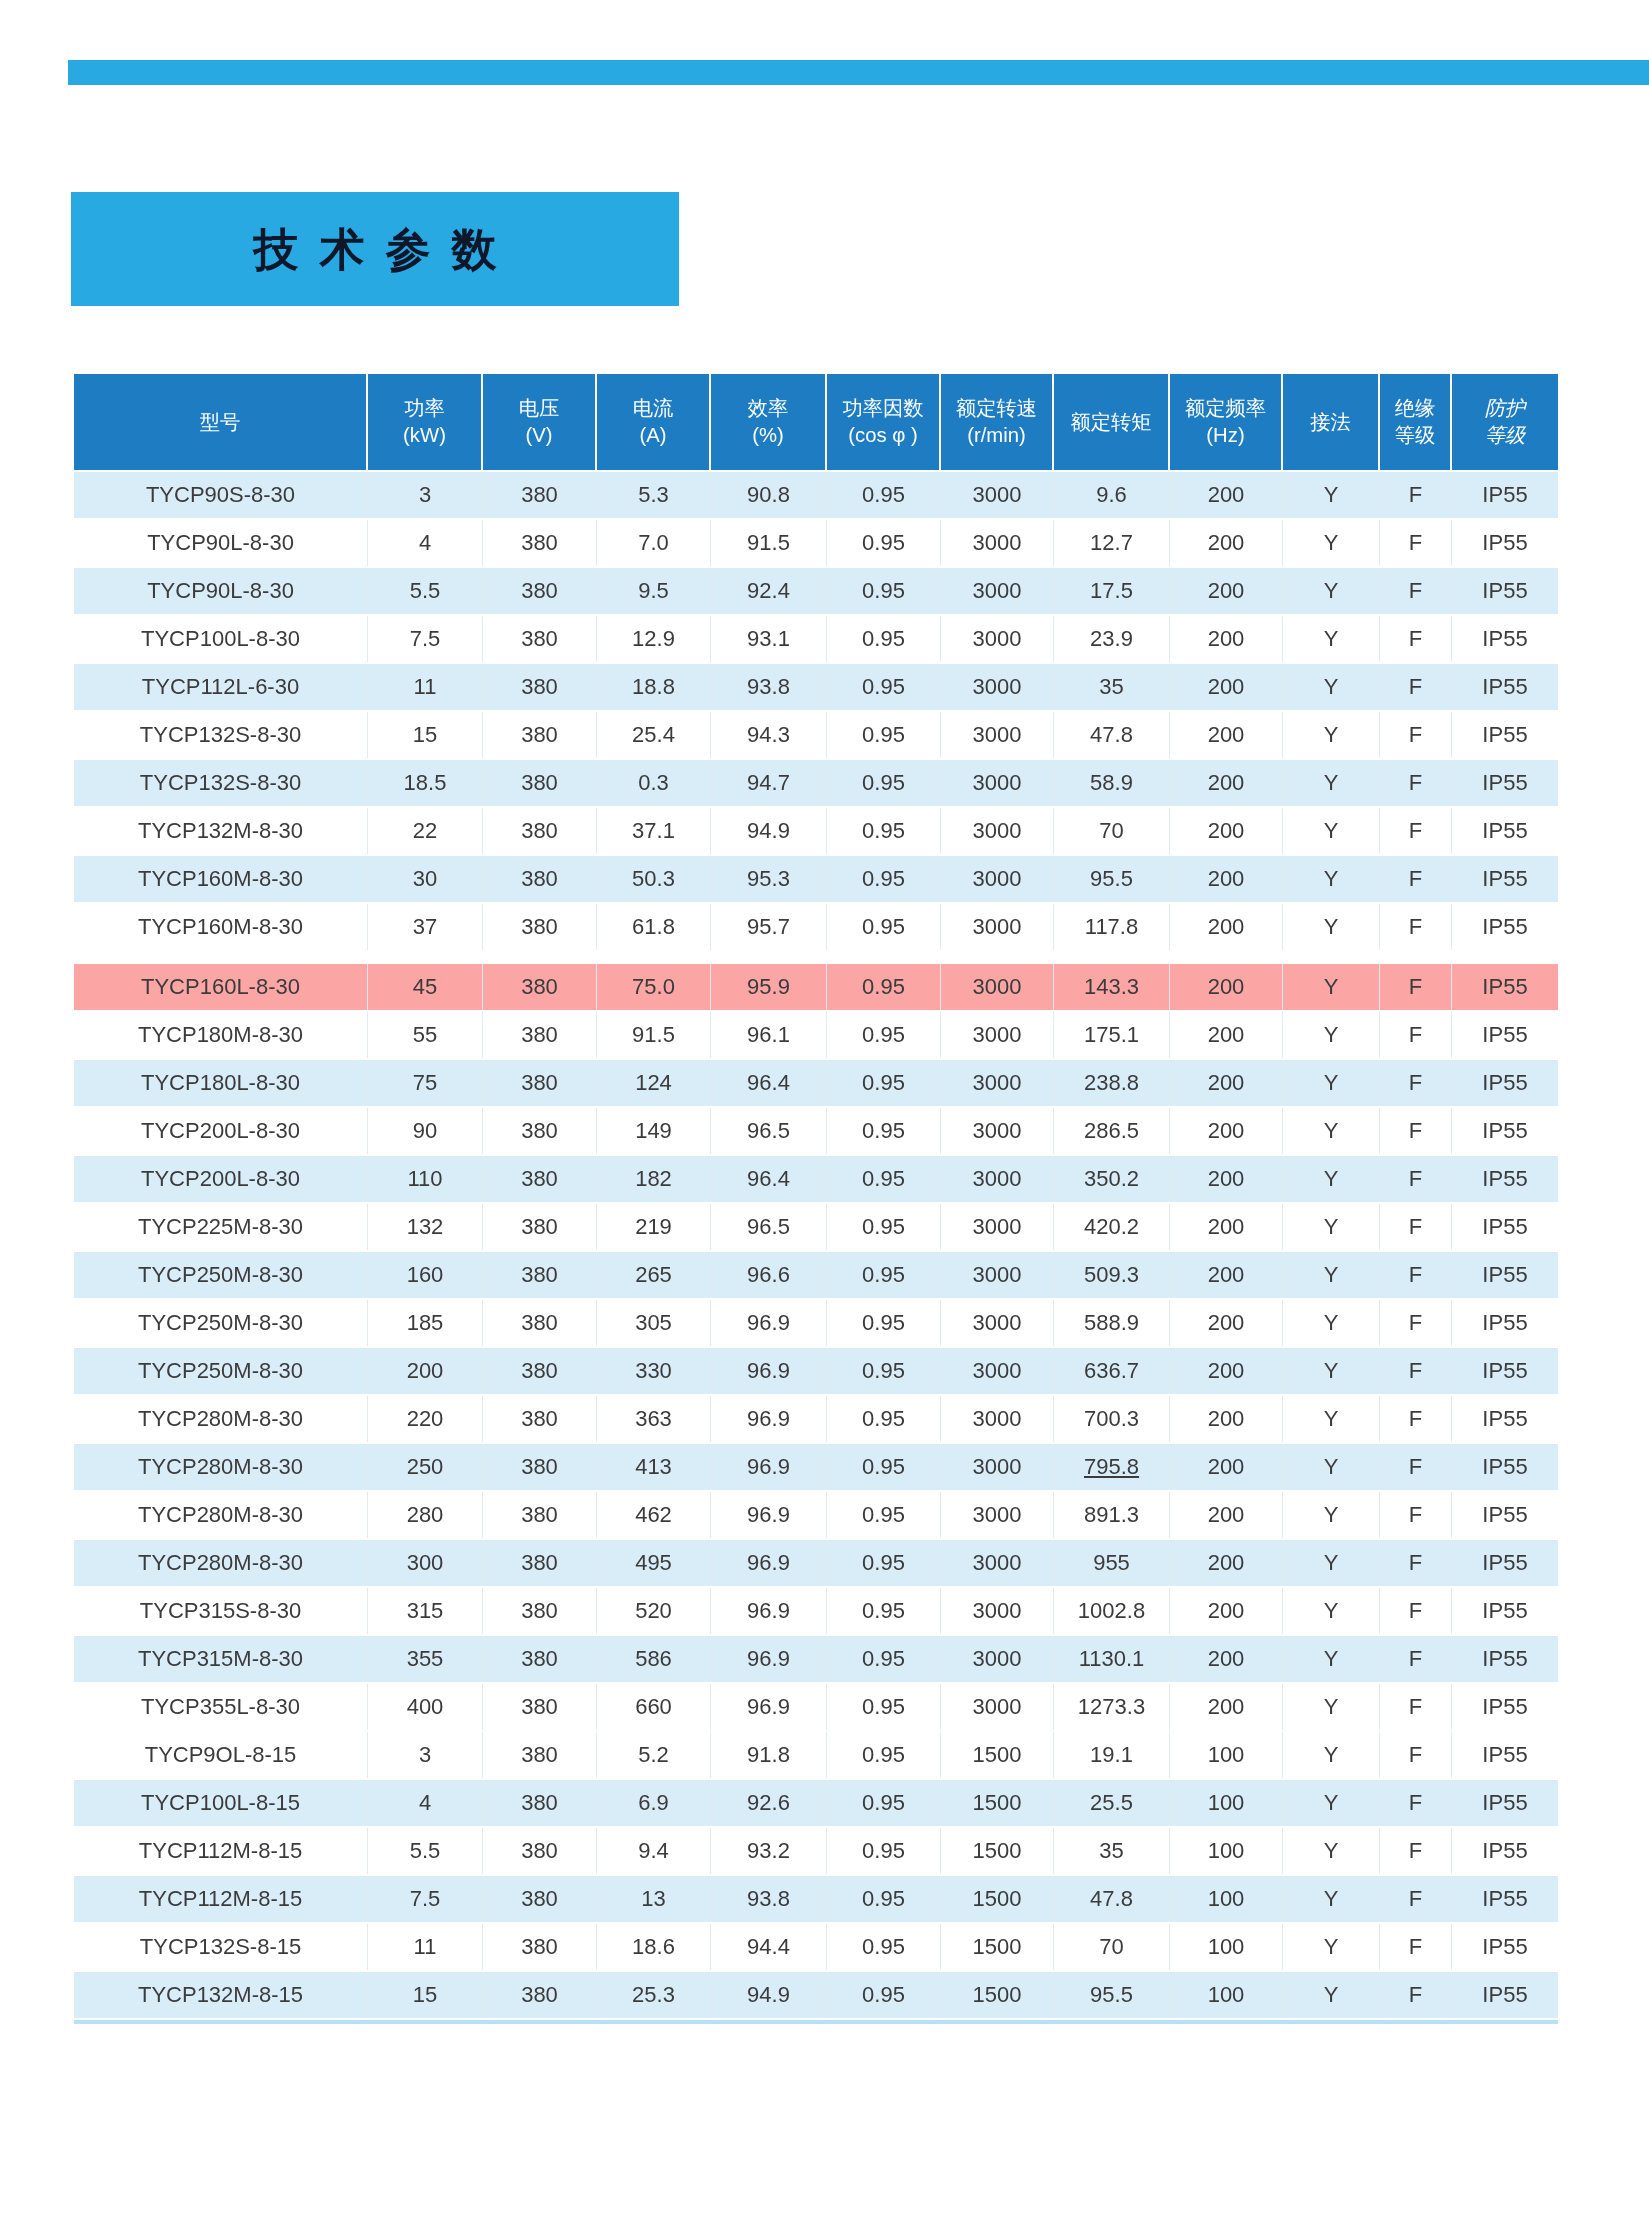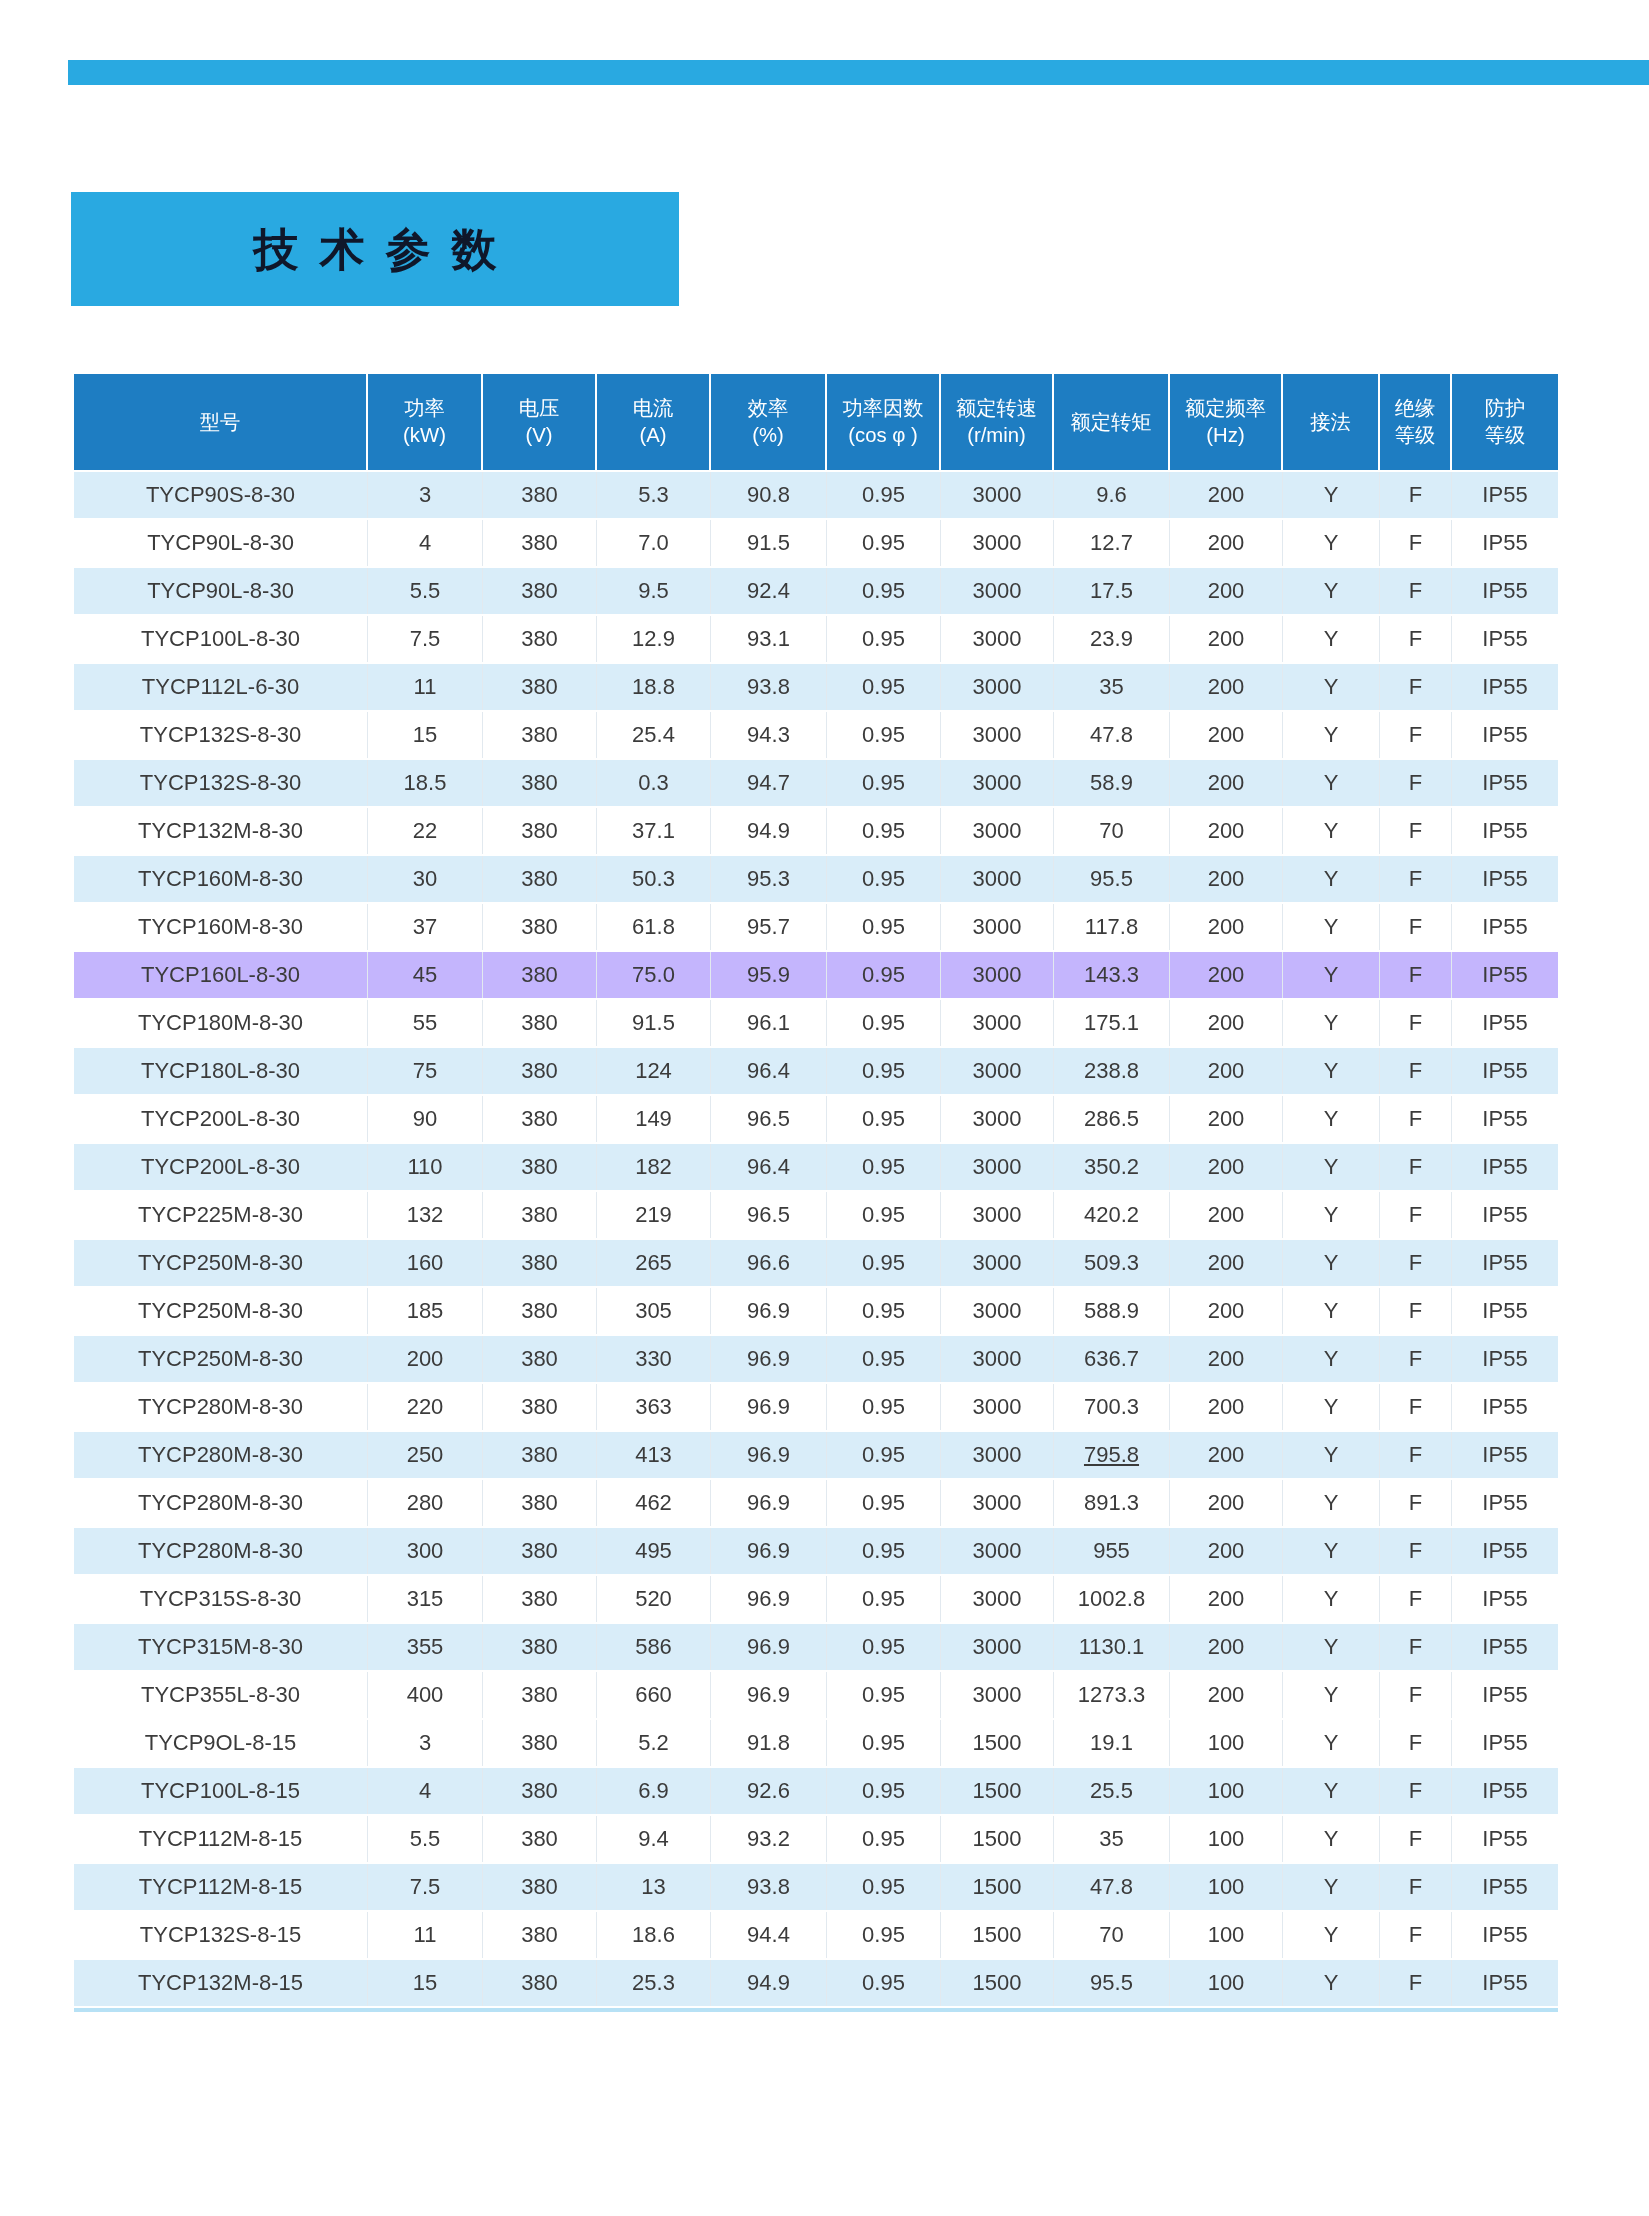--- a/index.html
+++ b/index.html
@@ -97,21 +97,21 @@
         <span>额定频率</span>
         <span>(Hz)</span>
       </div>
       <div class="header-cell" style="width: 97px; flex: 0 0 97px;">
         <span>接法</span>
       </div>
       <div class="header-cell" style="width: 72px; flex: 0 0 72px;">
         <span>绝缘</span>
         <span>等级</span>
       </div>
-      <div class="header-cell" style="width: 104px; flex: 1 1 auto;">
+      <div class="header-cell" style="width: 104px; flex: 1 1 auto; font-style: italic;">
         <span>防护</span>
         <span>等级</span>
       </div>
     </div>
     <div class="data-row light" style="background: rgb(217, 237, 249);">
       <div class="cell" style="width: 294px; flex: 0 0 294px;">TYCP90S-8-30</div>
       <div class="cell" style="width: 115px; flex: 0 0 115px;">3</div>
       <div class="cell" style="width: 114px; flex: 0 0 114px;">380</div>
       <div class="cell" style="width: 114px; flex: 0 0 114px;">5.3</div>
       <div class="cell" style="width: 116px; flex: 0 0 116px;">90.8</div>
@@ -242,21 +242,21 @@
       <div class="cell" style="width: 114px; flex: 0 0 114px;">61.8</div>
       <div class="cell" style="width: 116px; flex: 0 0 116px;">95.7</div>
       <div class="cell" style="width: 114px; flex: 0 0 114px;">0.95</div>
       <div class="cell" style="width: 113px; flex: 0 0 113px;">3000</div>
       <div class="cell" style="width: 116px; flex: 0 0 116px;">117.8</div>
       <div class="cell" style="width: 113px; flex: 0 0 113px;">200</div>
       <div class="cell" style="width: 97px; flex: 0 0 97px;">Y</div>
       <div class="cell" style="width: 72px; flex: 0 0 72px;">F</div>
       <div class="cell" style="width: 104px; flex: 1 1 auto;">IP55</div>
     </div>
-    <div class="data-row light" style="background: #c4b5fd;">
+    <div class="data-row light" style="background: #fca5a5; margin-top: 12px;">
       <div class="cell" style="width: 294px; flex: 0 0 294px;">TYCP160L-8-30</div>
       <div class="cell" style="width: 115px; flex: 0 0 115px;">45</div>
       <div class="cell" style="width: 114px; flex: 0 0 114px;">380</div>
       <div class="cell" style="width: 114px; flex: 0 0 114px;">75.0</div>
       <div class="cell" style="width: 116px; flex: 0 0 116px;">95.9</div>
       <div class="cell" style="width: 114px; flex: 0 0 114px;">0.95</div>
       <div class="cell" style="width: 113px; flex: 0 0 113px;">3000</div>
       <div class="cell" style="width: 116px; flex: 0 0 116px;">143.3</div>
       <div class="cell" style="width: 113px; flex: 0 0 113px;">200</div>
       <div class="cell" style="width: 97px; flex: 0 0 97px;">Y</div>

